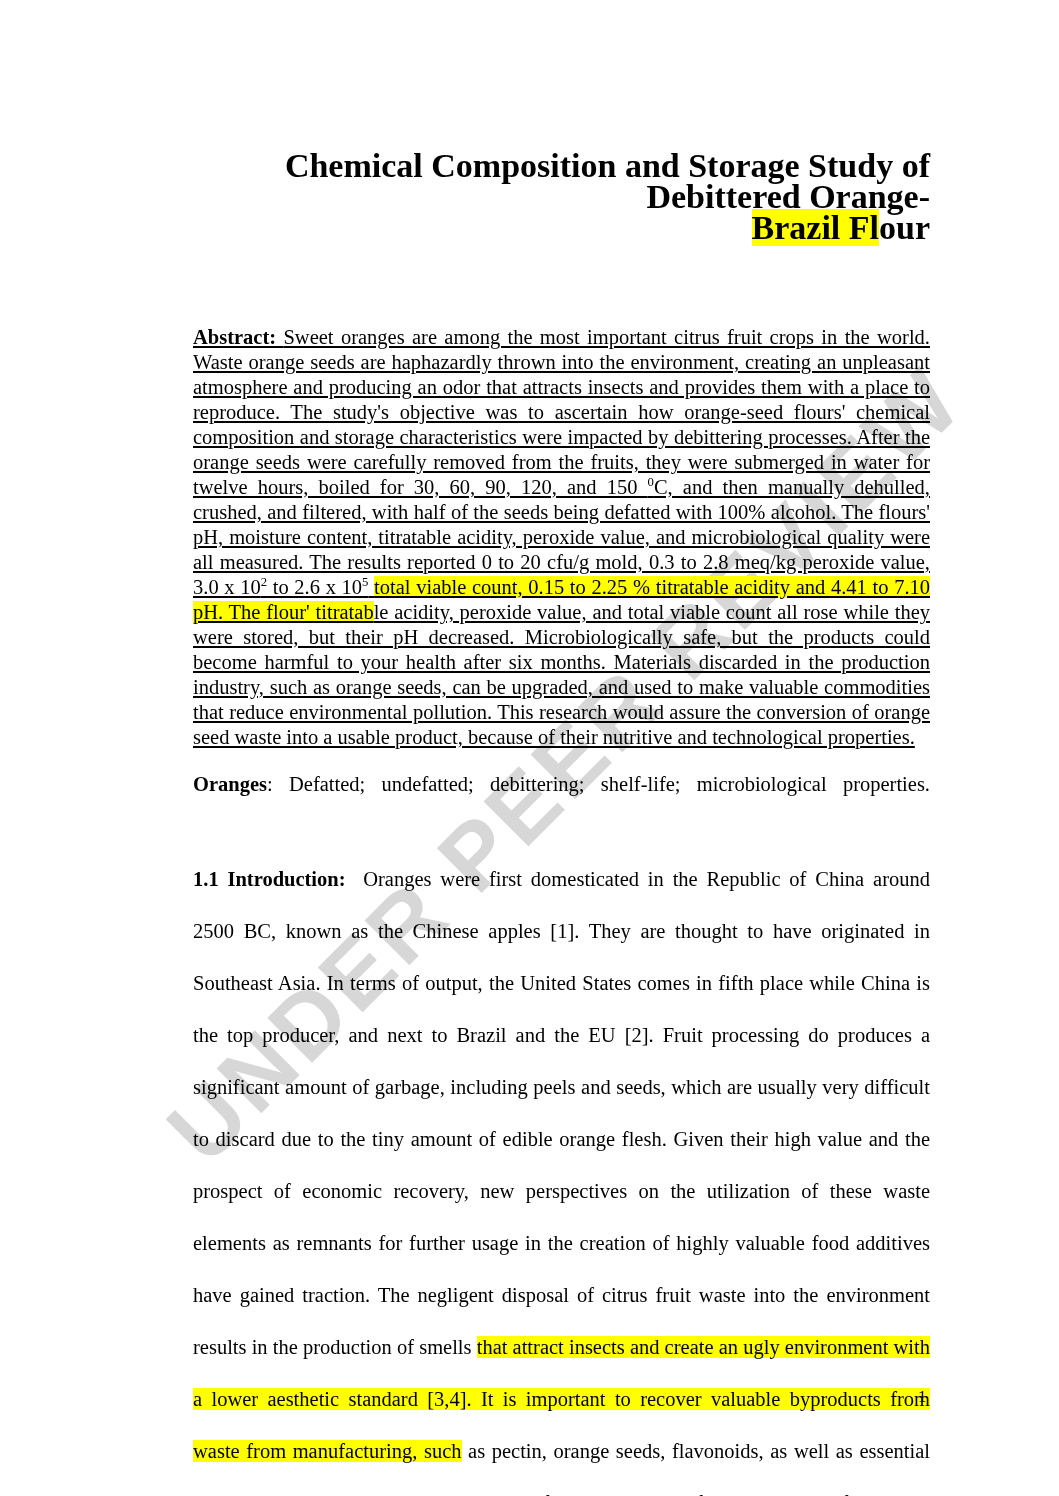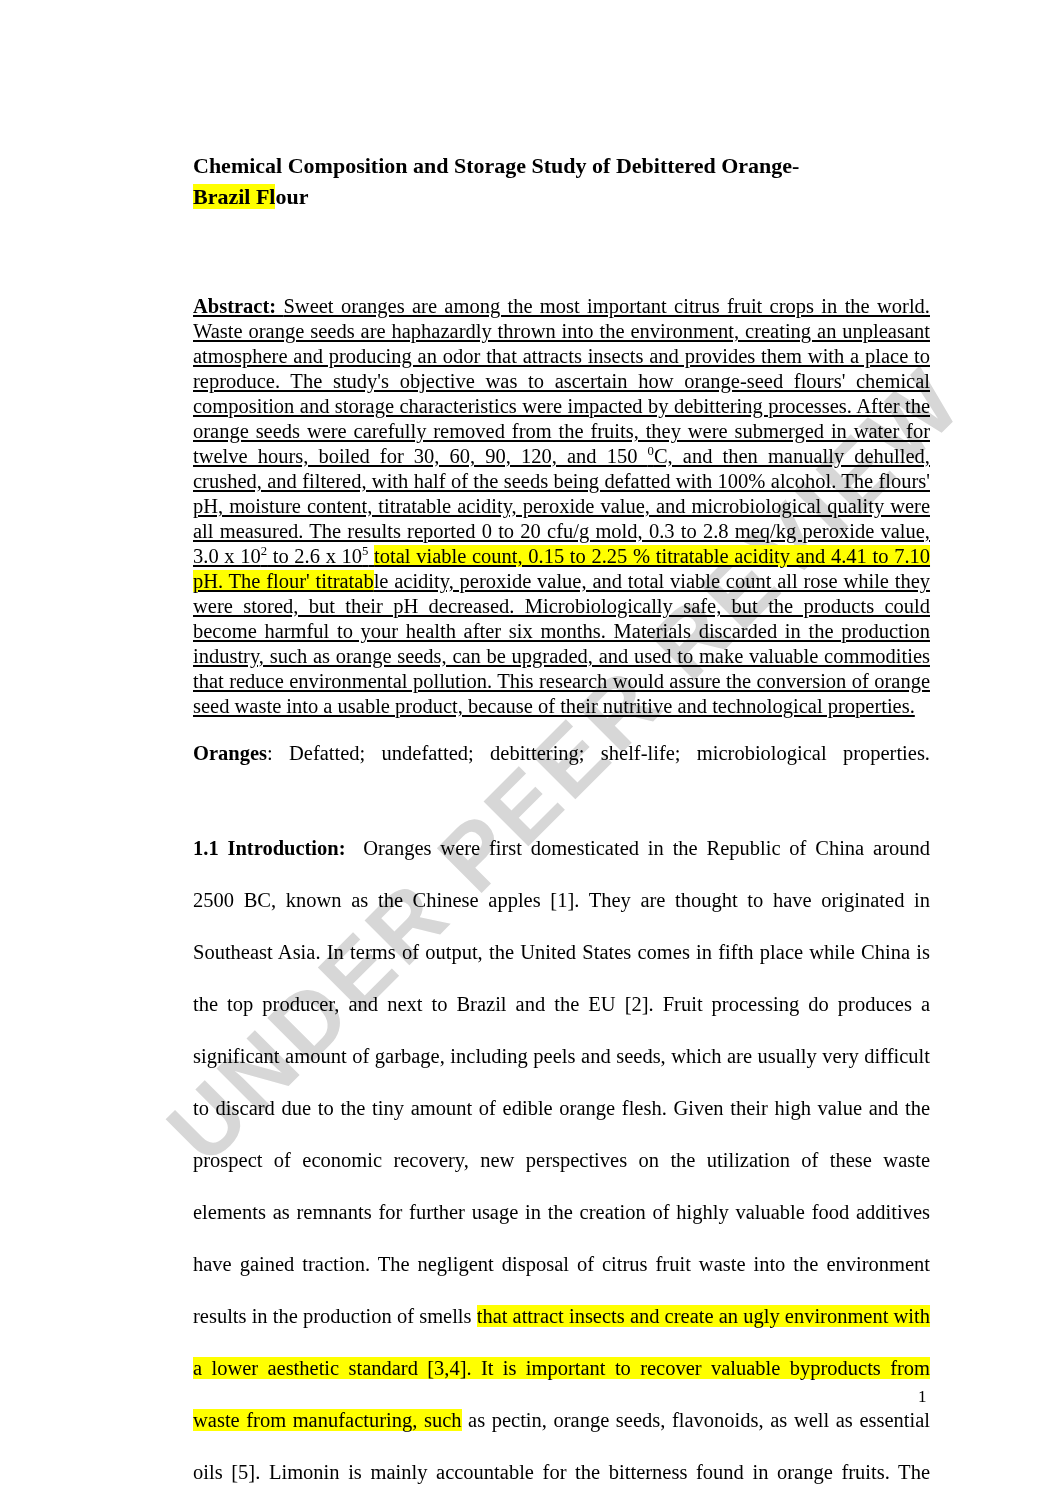--- a/index.html
+++ b/index.html
@@ -30,24 +30,24 @@
     z-index: 0;
     user-select: none;
   }
   .content {
     position: relative;
     z-index: 1;
     padding: 150px 129px 0 193px;
   }
   .title {
     margin: 0;
-    font-size: 22px;
+    font-size: 34px;
     line-height: 31px;
     font-weight: bold;
-    text-align: left;
+    text-align: right;
   }
   .para {
     margin: 0;
     font-size: 20.5px;
     text-align: justify;
   }
   .abstract {
     margin-top: 82px;
     line-height: 25px;
     text-decoration: underline;

